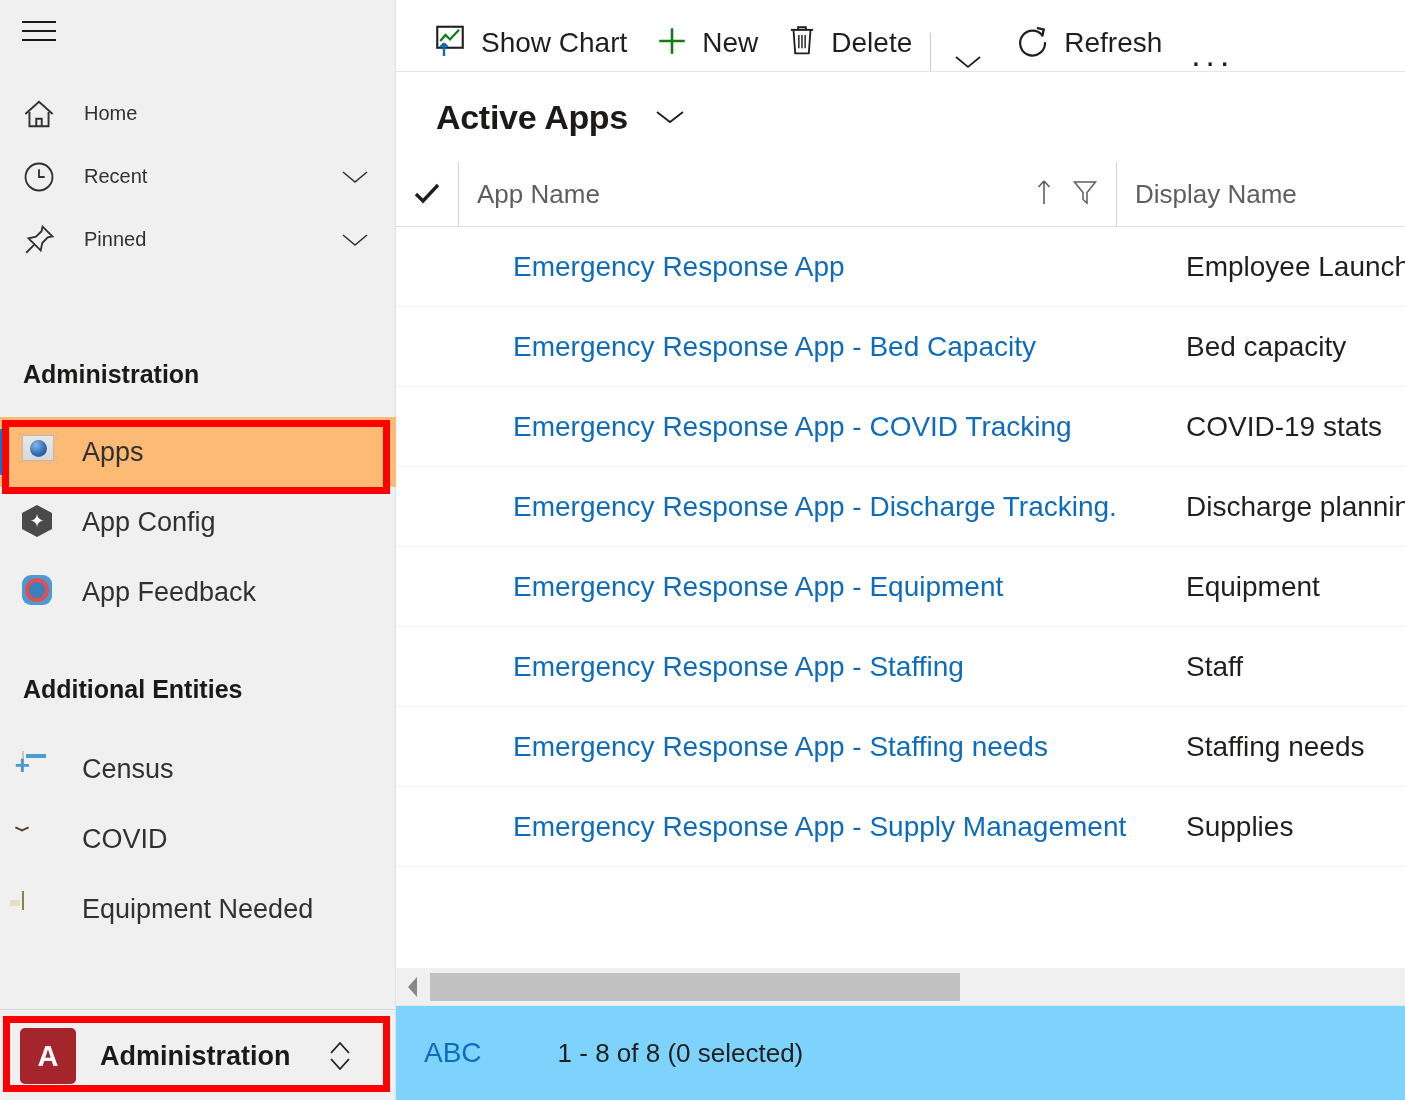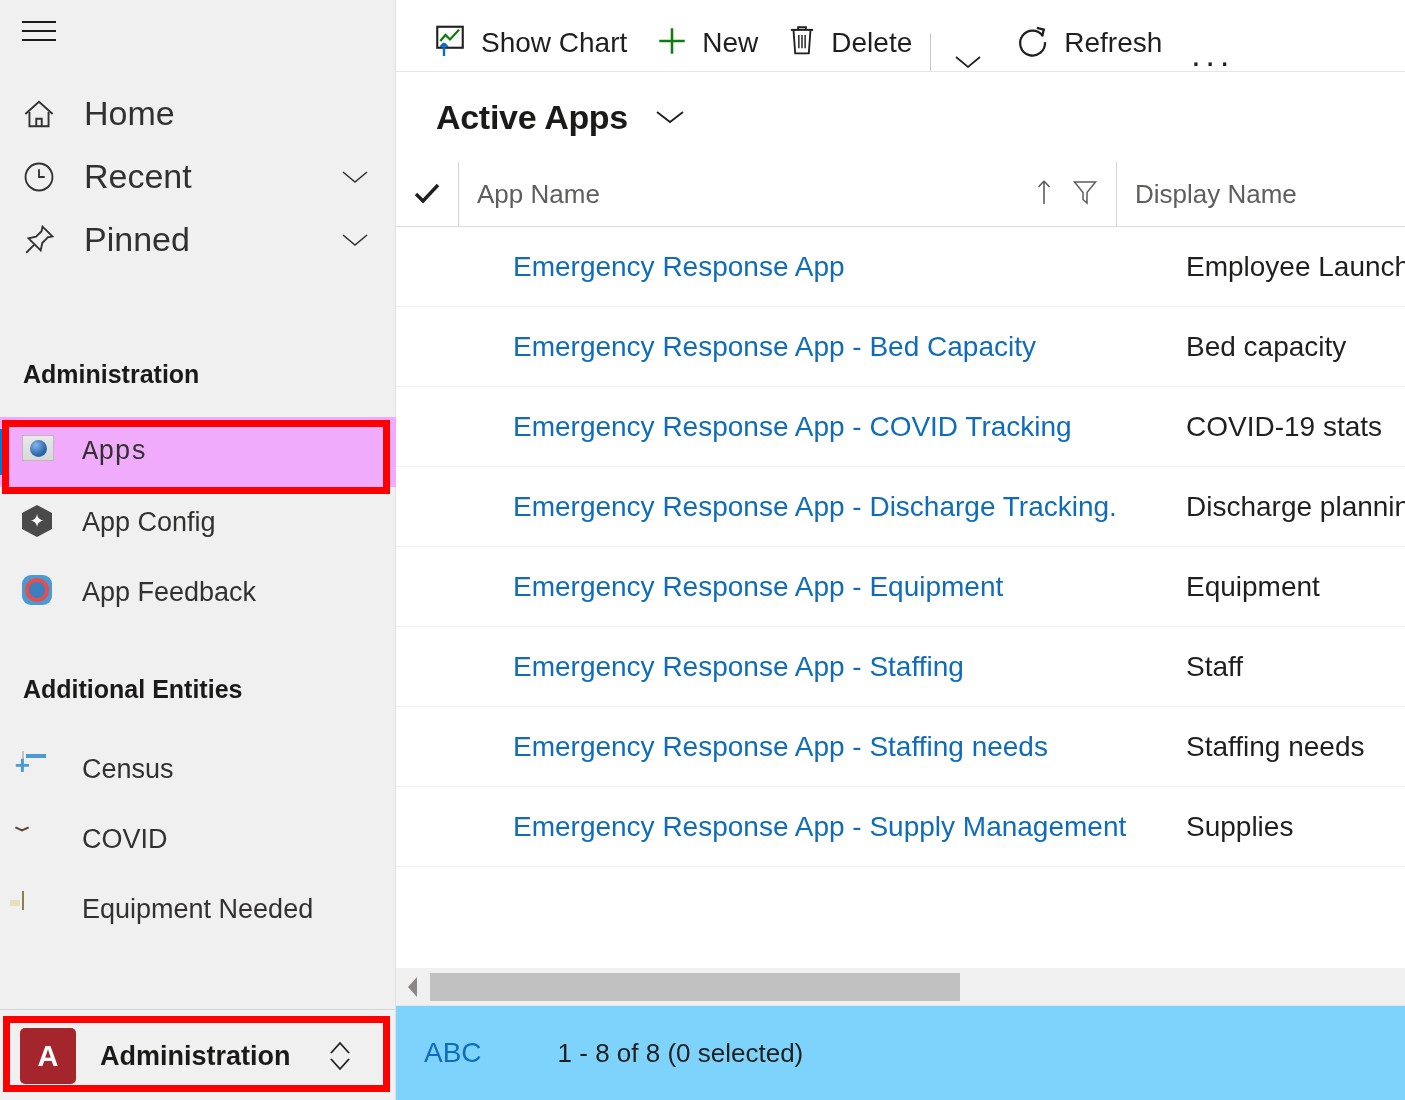--- a/index.html
+++ b/index.html
@@ -43,21 +43,21 @@
     height: 63px;
     padding-left: 22px;
     cursor: pointer;
   }
   .nav-row .ico {
     width: 40px; height: 36px;
     display: flex; align-items: center; justify-content: flex-start;
     flex: 0 0 40px;
   }
   .nav-row .lbl {
-    font-size: 34px;
+    font-size: 20px;
     color: #323130;
     font-weight: 400;
     margin-left: 22px;
     white-space: nowrap;
   }
   .nav-row .chev {
     position: absolute;
     right: 27px; top: 50%;
     transform: translateY(-50%);
     width: 28px; height: 16px;
@@ -82,22 +82,21 @@
     flex: 0 0 34px;
     position: relative;
   }
   .ent-row .lbl {
     font-size: 27px;
     color: #323130;
     margin-left: 26px;
     white-space: nowrap;
   }
   .ent-row.selected {
-    background: #f0abfc;
-    font-family: Liberation Mono, monospace;
+    background: #fdba74;
   }
   .ent-row.selected::before {
     content: "";
     position: absolute;
     left: 0; top: 12px; bottom: 12px;
     width: 5px;
     background: #0078d4;
   }
 
   

